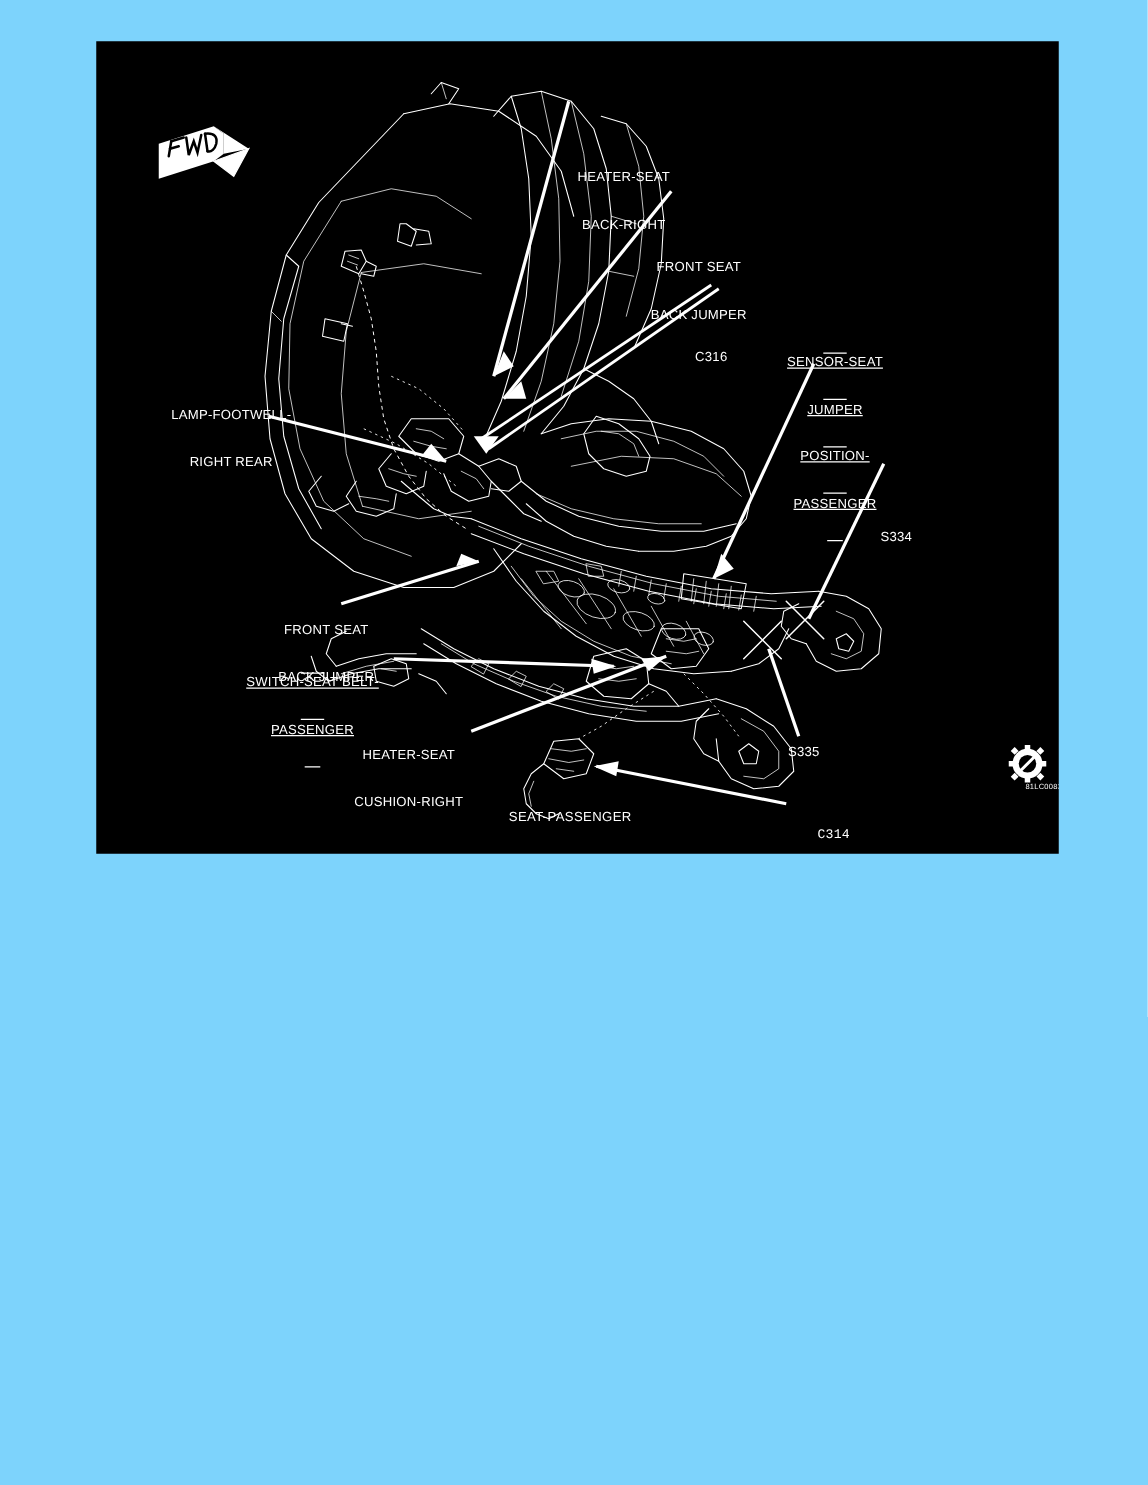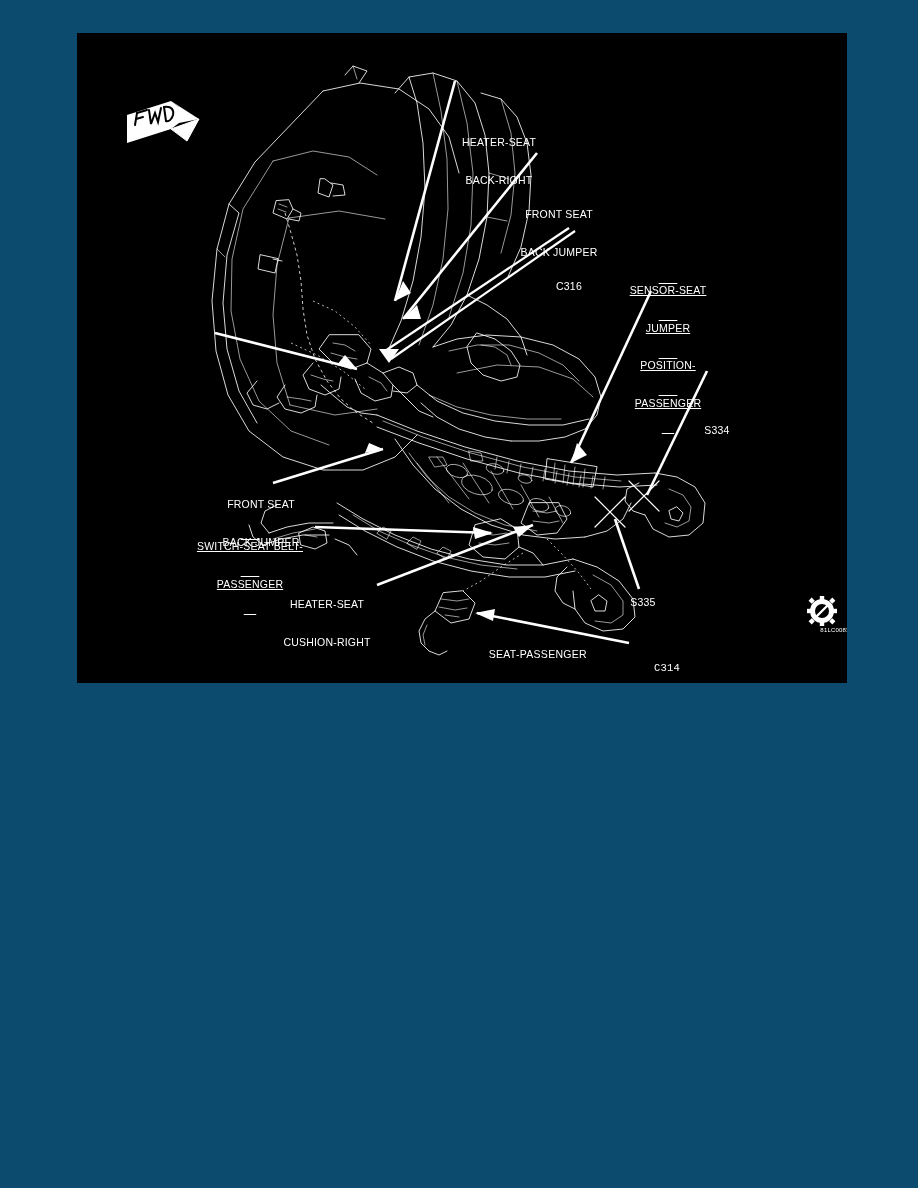--- a/index.html
+++ b/index.html
@@ -13,21 +13,21 @@
     height: 1188px;
     position: relative;
     font-family: "Liberation Sans", sans-serif;
     overflow: hidden;
   }
   #page {
     position: absolute;
     left: 0; top: 0;
     width: 918px;
     height: 1188px;
-    background: #0c4a6e;
+    background: #7dd3fc;
   }
   
   #figure-panel {
     position: absolute;
     left: 77px;
     top: 33px;
     width: 770px;
     height: 650px;
     background: #000000;
     overflow: hidden;
@@ -363,20 +363,24 @@
       <div>SENSOR-SEAT</div>
       <div>JUMPER</div>
       <div>POSITION-</div>
       <div>PASSENGER</div>
     </div>
 
     <div class="callout center" style="left:608px; top:366px; width:64px;">
       <div>S334</div>
     </div>
 
+    <div class="callout center" style="left:40px; top:268px; width:136px;">
+      <div>LAMP-FOOTWELL-</div>
+      <div>RIGHT REAR</div>
+    </div>
 
     <div class="callout center" style="left:120px; top:440px; width:128px;">
       <div>FRONT SEAT</div>
       <div>BACK JUMPER</div>
     </div>
 
     <div class="callout center" style="left:98px; top:482px; width:150px;text-decoration:underline;">
       <div>SWITCH-SEAT BELT-</div>
       <div>PASSENGER</div>
     </div>
@@ -387,19 +391,19 @@
     </div>
 
     <div class="callout center" style="left:534px; top:538px; width:64px;">
       <div>S335</div>
     </div>
 
     <div class="callout center" style="left:558px; top:604px; width:64px;font-family:Liberation Mono, monospace;">
       <div>C314</div>
     </div>
 
-    <div class="caption" style="left:330px; top:615px; width:180px; text-align:right;">SEAT-PASSENGER</div>
+    <div class="caption" style="left:330px; top:615px; width:180px; text-align:left;">SEAT-PASSENGER</div>
 
     <div class="refcode" style="left:728px; top:594px; width:60px; text-align:center;">81LC0083</div>
 
   </div>
 
 </div>
 
 </body></html>

